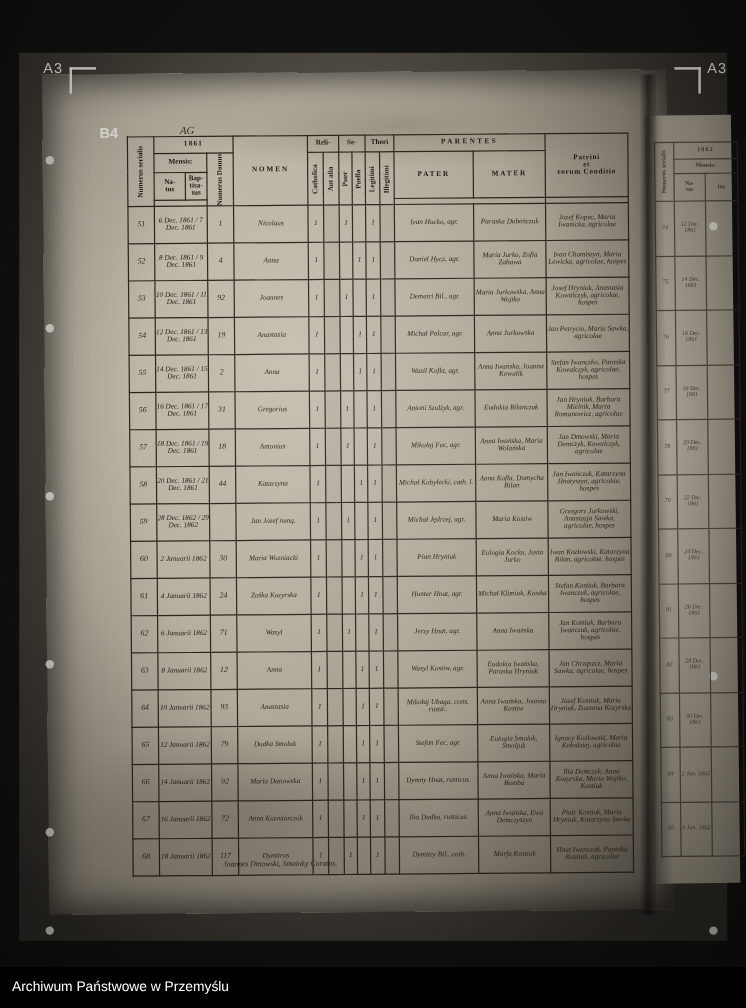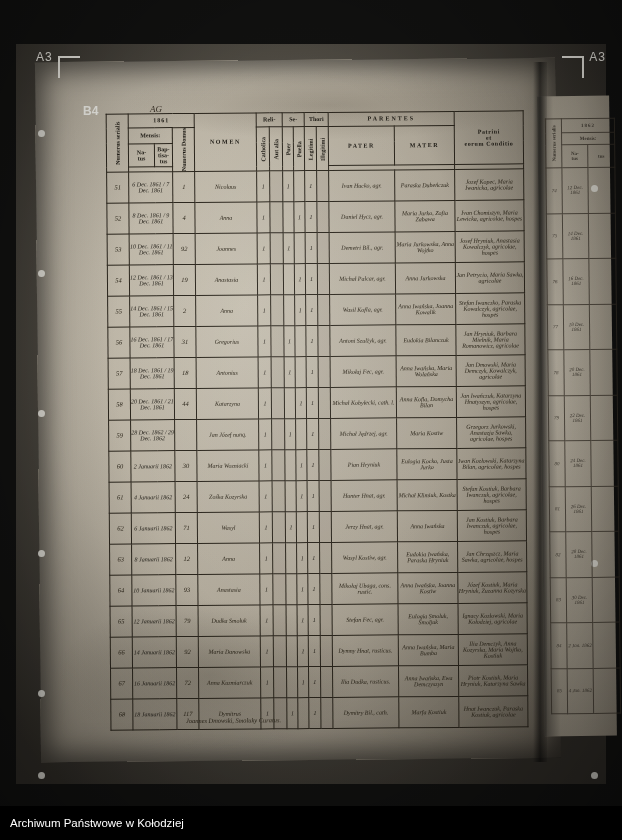--- a/index.html
+++ b/index.html
@@ -750,14 +750,14 @@
             <td class="r-hand"></td>
           </tr>
         </tbody>
     </table>
   </div>
 
   <div id="vignette"></div>
 </div>
 
 <div id="footer">
-  <span>Archiwum Państwowe w Kołodziej</span>
+  <span>Archiwum Państwowe w Przemyślu</span>
 </div>
 
 </body></html>

